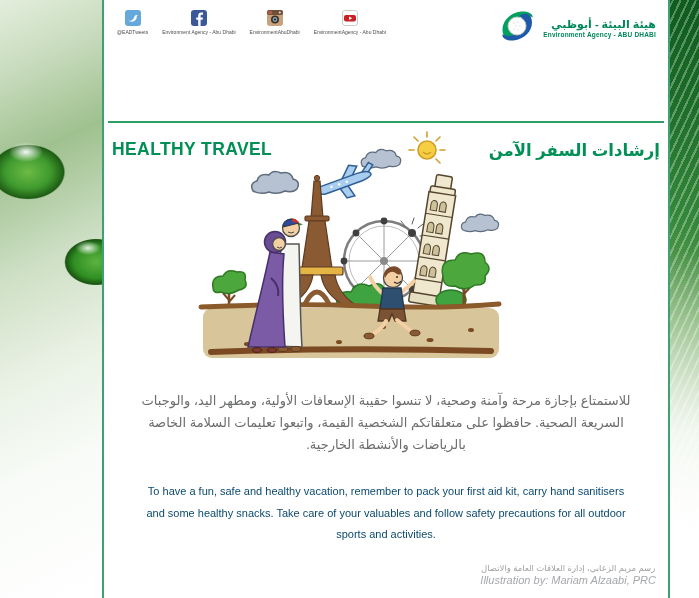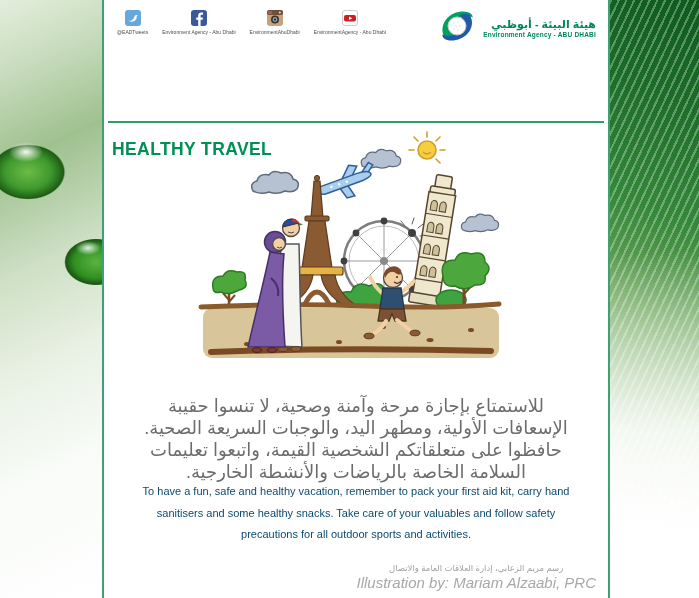--- a/index.html
+++ b/index.html
@@ -16,21 +16,21 @@
       linear-gradient(155deg,#e3eedd 0%,#c8dbbd 12%,#9fc18f 26%,#cfe0c6 44%,#e9f1e4 60%,#f8fbf7 76%,#ffffff 100%);
   }
   
   .bg-right{position:absolute;left:610px;top:0;width:89px;height:598px;
     background:
       linear-gradient(to bottom, rgba(255,255,255,0) 0%, rgba(255,255,255,0) 42%, rgba(255,255,255,.85) 72%, #ffffff 90%),
       repeating-linear-gradient(115deg, rgba(255,255,255,.30) 0px, rgba(255,255,255,.30) 2px, rgba(255,255,255,0) 2px, rgba(255,255,255,0) 7px),
       linear-gradient(200deg,#0d5a1d 0%,#1d6e29 18%,#35883a 36%,#6da75c 52%,#a3c691 68%,#d6e5cd 84%,#ffffff 100%);
   }
 
-  .content{position:absolute;left:102px;top:0;width:508px;height:598px;background:#fff;
+  .content{position:absolute;left:102px;top:0;width:568px;height:598px;background:#fff;
     border-left:2px solid #3fa173;border-right:2px solid #3fa173;box-sizing:border-box;}
 
   
   .social-row{position:absolute;left:13px;top:10px;display:flex;align-items:flex-start;gap:14px;}
   .social{display:flex;flex-direction:column;align-items:center;cursor:pointer;}
   .social svg{display:block;}
   .social-label{font-size:5px;color:#4d4d4f;margin-top:3px;white-space:nowrap;}
 
   
   .logo{position:absolute;right:12px;top:8px;display:flex;align-items:center;gap:6px;}
@@ -40,27 +40,27 @@
 
   
   .titlebar{position:absolute;left:8px;right:8px;top:92px;display:flex;justify-content:space-between;align-items:flex-end;}
   .title-en{font-size:17.5px;font-weight:bold;color:#008f55;letter-spacing:.4px;margin-top:47px;}
   .title-ar{font-size:16.5px;font-weight:bold;color:#008f55;direction:rtl;}
   .divider{position:absolute;left:4px;right:4px;top:121px;height:2px;background:#2e9e67;}
 
   .illustration{position:absolute;left:83px;top:128px;width:330px;height:240px;}
 
   .para-ar{position:absolute;left:30px;right:30px;top:377px;text-align:center;direction:rtl;
-    font-size:18px;line-height:22px;color:#6b6c6e;}
+    font-size:13px;line-height:22px;color:#6b6c6e;}
   .para-en{position:absolute;left:38px;right:38px;top:470px;text-align:center;
     font-size:11px;line-height:21.5px;color:#0c4a6e;}
 
   .credit{position:absolute;right:12px;top:563px;text-align:center;}
   .credit-ar{font-size:8.5px;color:#9fa2a5;direction:rtl;}
-  .credit-en{font-size:15px;color:#a6a8ab;font-style:italic;margin-top:1px;}
+  .credit-en{font-size:11px;color:#a6a8ab;font-style:italic;margin-top:1px;}
 </style>
 </head>
 <body>
 
 <div class="page">
 
   <div class="bg-left"></div>
   <div class="bg-right"></div>
 
   <div class="content">
@@ -126,20 +126,21 @@
         </svg>
       </span>
       <span class="logo-text">
         <span class="logo-ar" dir="rtl">هيئة البيئة - أبوظبي</span>
         <span class="logo-en">Environment Agency - ABU DHABI</span>
       </span>
     </div>
 
     <div class="titlebar">
       <span class="title-en">HEALTHY TRAVEL</span>
+      <span class="title-ar" dir="rtl">إرشادات السفر الآمن</span>
     </div>
     <div class="divider"></div>
 
     <svg class="illustration" viewBox="0 0 330 240">
 
       <g transform="translate(240,22)">
         <g stroke="#d19e2a" stroke-width="1.6" stroke-linecap="round">
           <line x1="0" y1="-13" x2="0" y2="-18"></line>
             <line x1="9" y1="-9" x2="13" y2="-13"></line>
           <line x1="13" y1="0" x2="18" y2="0"></line>

